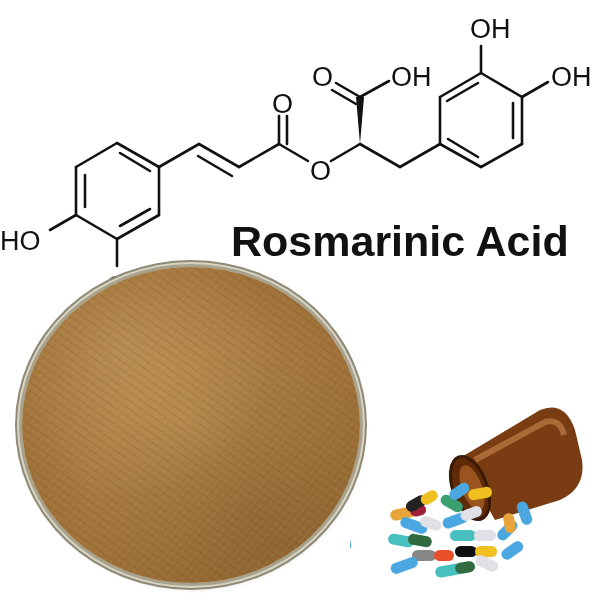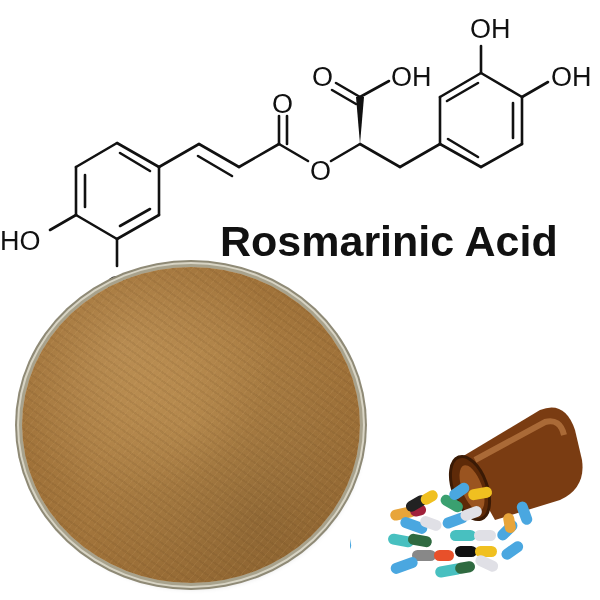--- a/index.html
+++ b/index.html
@@ -1,20 +1,20 @@
 <!DOCTYPE html>
 <html><head>
 <meta charset="utf-8">
 <style>
   html, body { margin:0; padding:0; background:#ffffff; }
   body { width:600px; height:600px; position:relative; overflow:hidden; font-family:"Liberation Sans", sans-serif; }
   #structure { position:absolute; left:0; top:0; width:600px; height:600px; }
   .bond { stroke:#111; stroke-width:2.6; fill:none; stroke-linecap:round; }
   .atom { font-family:"Liberation Sans", sans-serif; font-size:27px; fill:#111; }
-  #title { position:absolute; left:220px; top:217px; font-size:43px; font-weight:bold; color:#111; letter-spacing:0px; white-space:nowrap; }
+  #title { position:absolute; left:231px; top:217px; font-size:43px; font-weight:bold; color:#111; letter-spacing:0px; white-space:nowrap; }
   #dish { position:absolute; left:22px; top:267px; width:338px; height:316px; border-radius:50%;
           background: radial-gradient(ellipse at 50% 50%, #b88a4c 0%, #a97c42 45%, #9c6e36 80%, #8a6234 100%);
           box-shadow: 0 0 0 3px #a8a28c, 0 0 0 5px #d8d4c4, 0 0 0 7px #8f8a76, 2px 4px 6px rgba(0,0,0,0.25); }
   #dish .tex { position:absolute; inset:0; border-radius:50%;
           background:
             repeating-linear-gradient(35deg, rgba(90,60,25,0.10) 0 2px, transparent 2px 7px),
             repeating-linear-gradient(-50deg, rgba(220,180,120,0.10) 0 1px, transparent 1px 6px),
             radial-gradient(ellipse at 30% 25%, rgba(230,190,130,0.25), transparent 45%),
             radial-gradient(ellipse at 70% 80%, rgba(60,40,15,0.20), transparent 50%); }
   #pills { position:absolute; left:350px; top:390px; width:250px; height:200px; }

